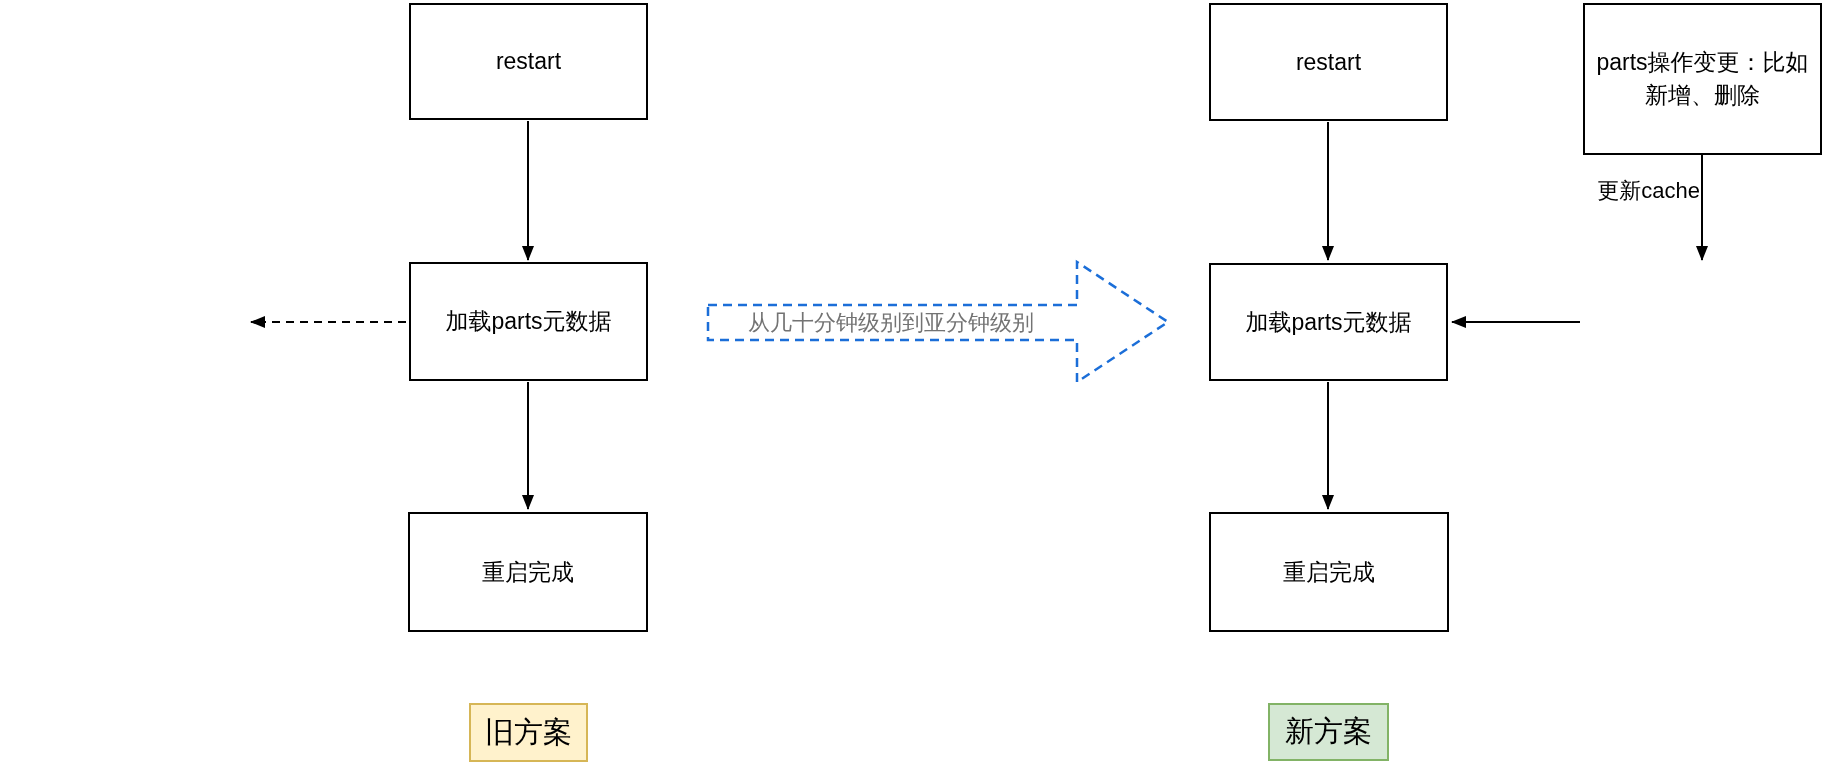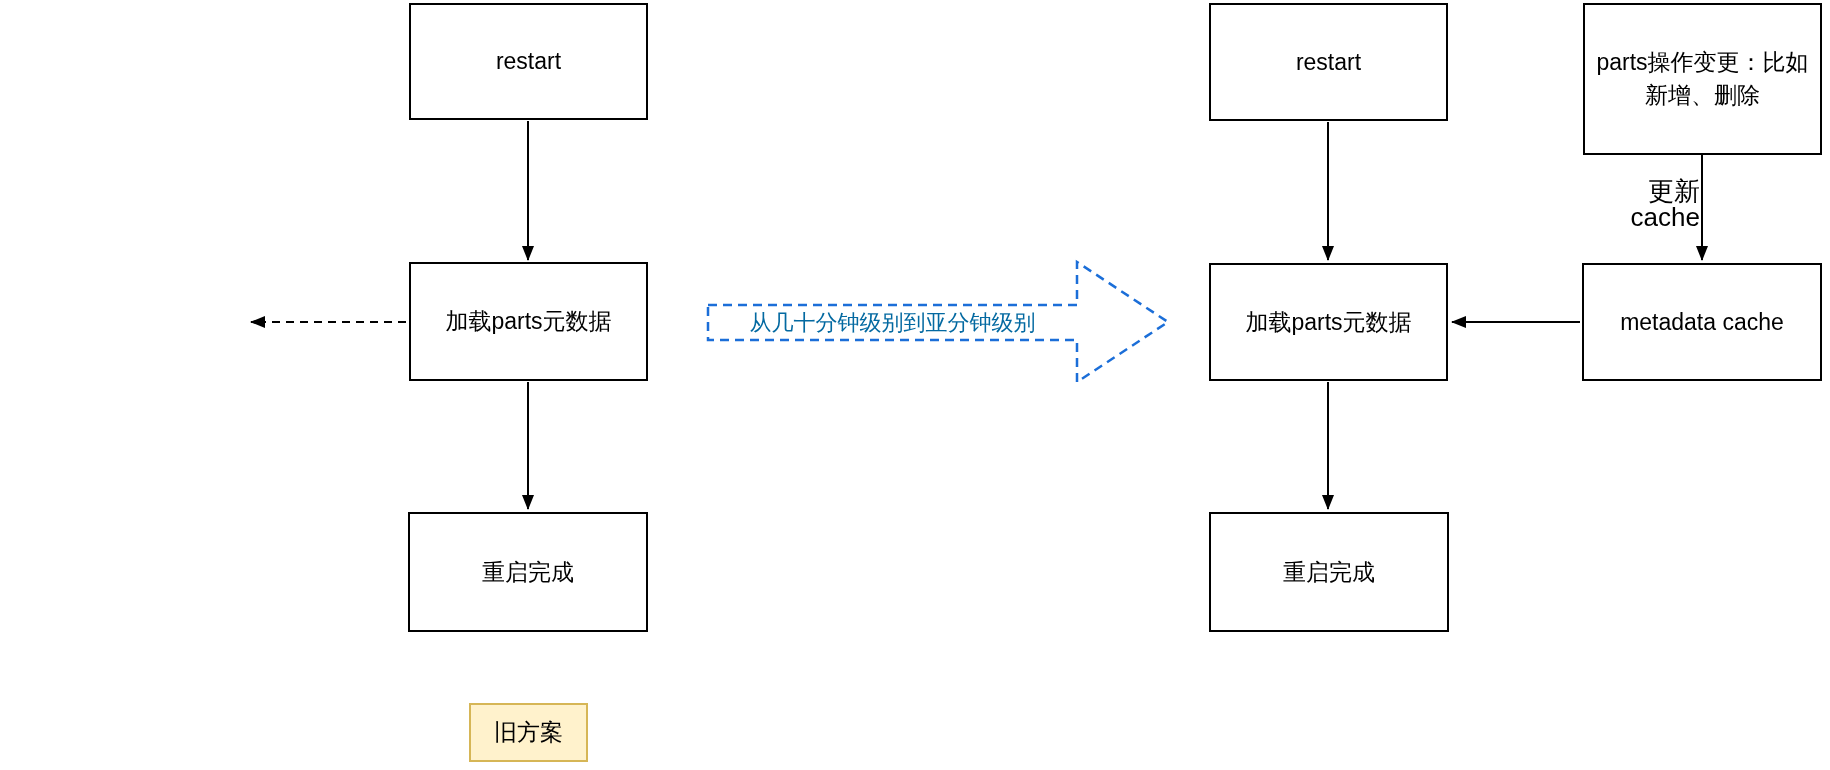--- a/index.html
+++ b/index.html
@@ -9,30 +9,30 @@
   }
   svg.wires{position:absolute;left:0;top:0;}
   .node{
     position:absolute;box-sizing:border-box;background:#ffffff;border:2px solid #000;
     display:flex;align-items:center;justify-content:center;text-align:center;
     font-size:23px;line-height:33px;white-space:pre-line;
   }
   .node.dashed{border-style:dashed;}
   .badge{
     position:absolute;box-sizing:border-box;display:flex;align-items:center;justify-content:center;
-    font-size:23px;
+    font-size:29px;
   }
   .badge.old{background:#FFF2CC;border:2px solid #D6B656;}
   .badge.new{background:#D5E8D4;border:2px solid #82B366;}
   .edge-label{
-    position:absolute;font-size:26px;line-height:26px;text-align:right;background:#ffffff;
+    position:absolute;font-size:22px;line-height:26px;text-align:right;background:#ffffff;
   }
   .transition-label{
-    position:absolute;left:708px;top:305px;width:369px;height:35px;line-height:35px;
-    text-align:center;font-size:22px;color:#0369a1;white-space:nowrap;
+    position:absolute;left:748px;top:305px;width:369px;height:35px;line-height:35px;
+    font-size:22px;color:#737373;white-space:nowrap;
   }
 </style>
 </head>
 <body>
 
 <div class="canvas">
 
   <svg class="wires" width="1830" height="770">
     <defs>
       <marker id="ah" viewBox="0 0 15 12" refX="14" refY="6" markerWidth="15" markerHeight="12" markerUnits="userSpaceOnUse" orient="auto">
@@ -65,18 +65,18 @@
 
   <div class="node" style="left:1209px;top:3px;width:239px;height:118px">restart</div>
 
   <div class="node" style="left:1583px;top:3px;width:239px;height:152px">parts操作变更：比如
 新增、删除</div>
 
   <div class="edge-label" style="left:1583px;top:178px;width:117px;">更新cache</div>
 
   <div class="node" style="left:1209px;top:263px;width:239px;height:118px">加载parts元数据</div>
 
-  <div class="node" style="left:1582px;top:263px;width:240px;height:118px">metadata cache</div>
 
   <div class="node" style="left:1209px;top:512px;width:240px;height:120px">重启完成</div>
 
+  <div class="badge new" style="left:1268px;top:703px;width:121px;height:58px">新方案</div>
 
 </div>
 
 </body></html>

